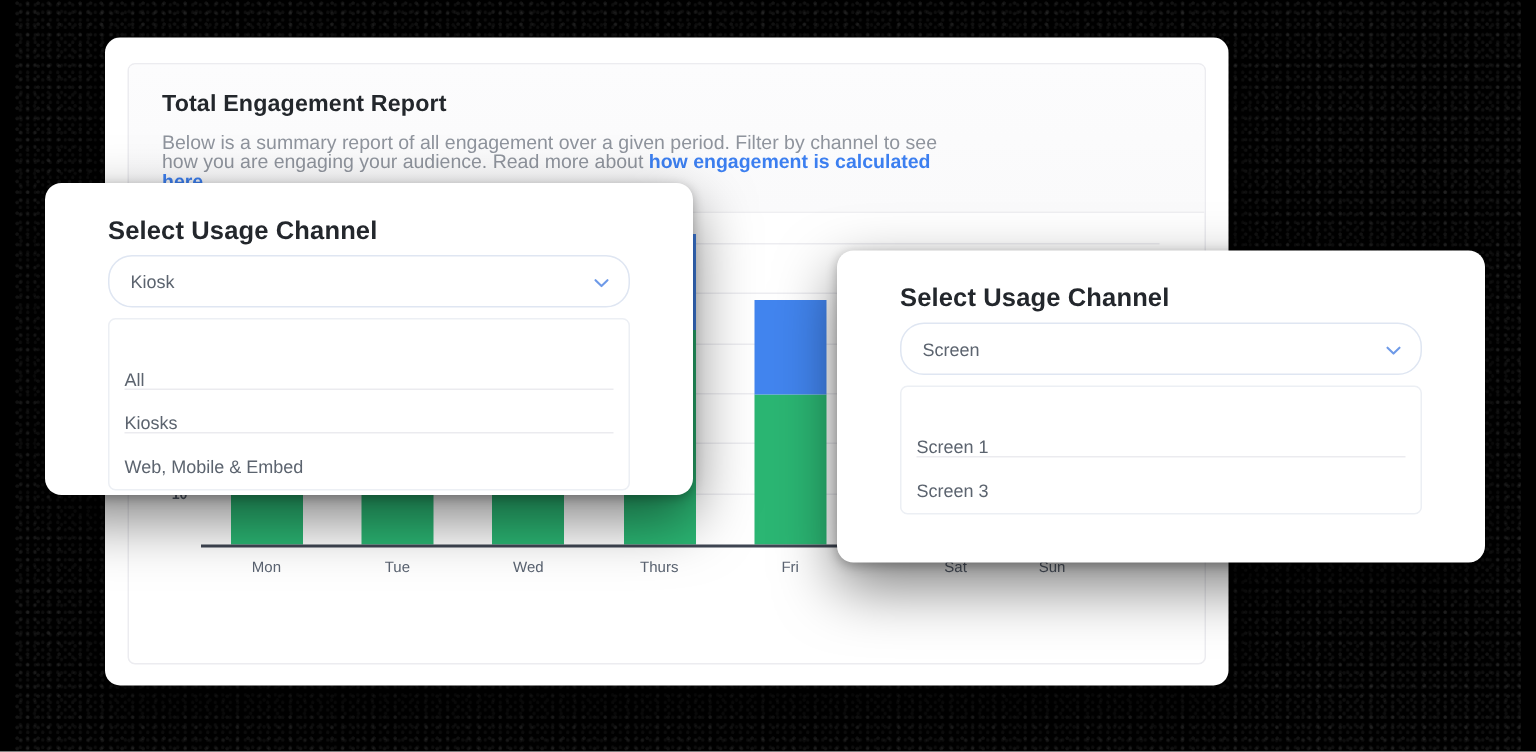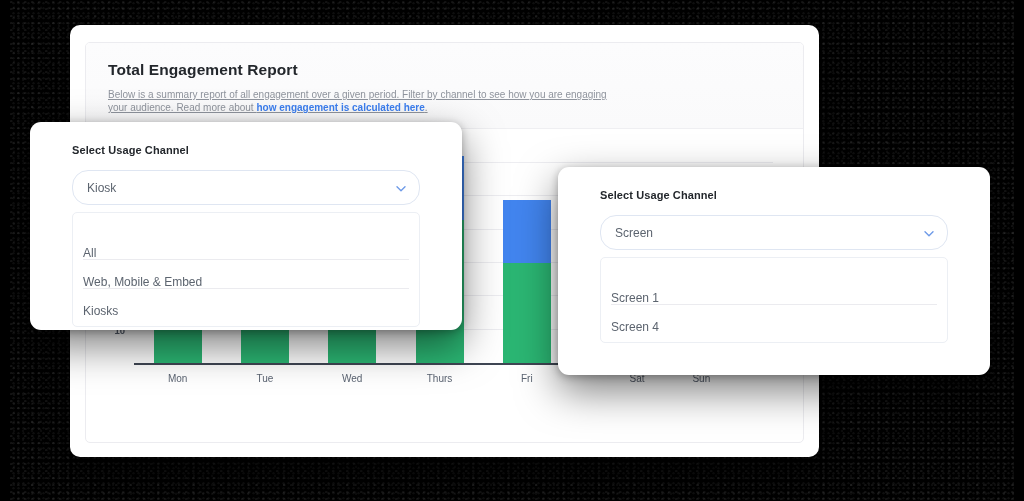--- a/index.html
+++ b/index.html
@@ -37,21 +37,21 @@
   .report-header{
     padding:18px 22px 14px 22px;
     background:linear-gradient(#fcfcfd,#fafafb);
     border-bottom:1px solid #efeff2;
   }
   .report-title{
     font-size:15.5px;font-weight:bold;color:#23272c;letter-spacing:.1px;
     margin:0 0 9px 0;
   }
   .report-desc{
-    font-size:10px;line-height:13px;color:#8f949d;max-width:520px;margin:0;text-decoration:underline;
+    font-size:13px;line-height:13px;color:#8f949d;max-width:520px;margin:0;
   }
   .report-desc a{color:#3c7ff0;text-decoration:none;font-weight:bold;}
 
   
   #chart-wrap{position:absolute;left:0;right:0;top:82px;bottom:0;}
   #plot{
     position:absolute;left:48px;right:30px;top:18px;height:220px;
   }
   .gridline{position:absolute;left:0;right:0;height:1px;background:#ededf1;}
   .ytick{
@@ -75,21 +75,21 @@
 
   
   .panel{
     position:absolute;background:#fff;border-radius:11px;
     box-shadow:0 16px 40px rgba(0,0,0,.50), 0 2px 8px rgba(0,0,0,.28);
   }
   #panel-left{left:30px;top:122px;width:432px;height:208px;}
   #panel-right{left:558px;top:167px;width:432px;height:208px;}
   .panel-label{
     position:absolute;left:42px;top:22px;
-    font-size:11px;font-weight:bold;color:#23272c;letter-spacing:.1px;
+    font-size:17px;font-weight:bold;color:#23272c;letter-spacing:.1px;
   }
   .select-box{
     position:absolute;left:42px;right:42px;top:48px;height:35px;
     border:1px solid #dfe6f2;border-radius:16px;background:#fff;
     box-sizing:border-box;
   }
   .select-value{
     position:absolute;left:14px;top:50%;transform:translateY(-50%);
     font-size:12px;color:#5c646f;
   }
@@ -189,24 +189,24 @@
           <path d="M2 4.3 L6 8.2 L10 4.3" fill="none" stroke="#6e9ae8" stroke-width="1.4" stroke-linecap="round" stroke-linejoin="round"></path>
         </svg>
       </span>
     </div>
 
     <div class="options" id="options-left">
         <div class="option">
           <span>All</span>
         </div>
         <div class="option">
+          <span>Kiosks</span>
+        </div>
+        <div class="option">
           <span>Web, Mobile &amp; Embed</span>
-        </div>
-        <div class="option">
-          <span>Kiosks</span>
         </div>
       </div>
   </div>
 
   <div class="panel" id="panel-right">
     <div class="panel-label">Select Usage Channel</div>
 
     <div class="select-box">
       <span class="select-value">Screen</span>
       <span class="chev">
@@ -214,18 +214,18 @@
           <path d="M2 4.3 L6 8.2 L10 4.3" fill="none" stroke="#6e9ae8" stroke-width="1.4" stroke-linecap="round" stroke-linejoin="round"></path>
         </svg>
       </span>
     </div>
 
     <div class="options" id="options-right">
         <div class="option">
           <span>Screen 1</span>
         </div>
         <div class="option">
-          <span>Screen 4</span>
+          <span>Screen 3</span>
         </div>
       </div>
   </div>
 
 </div>
 
 </body></html>

